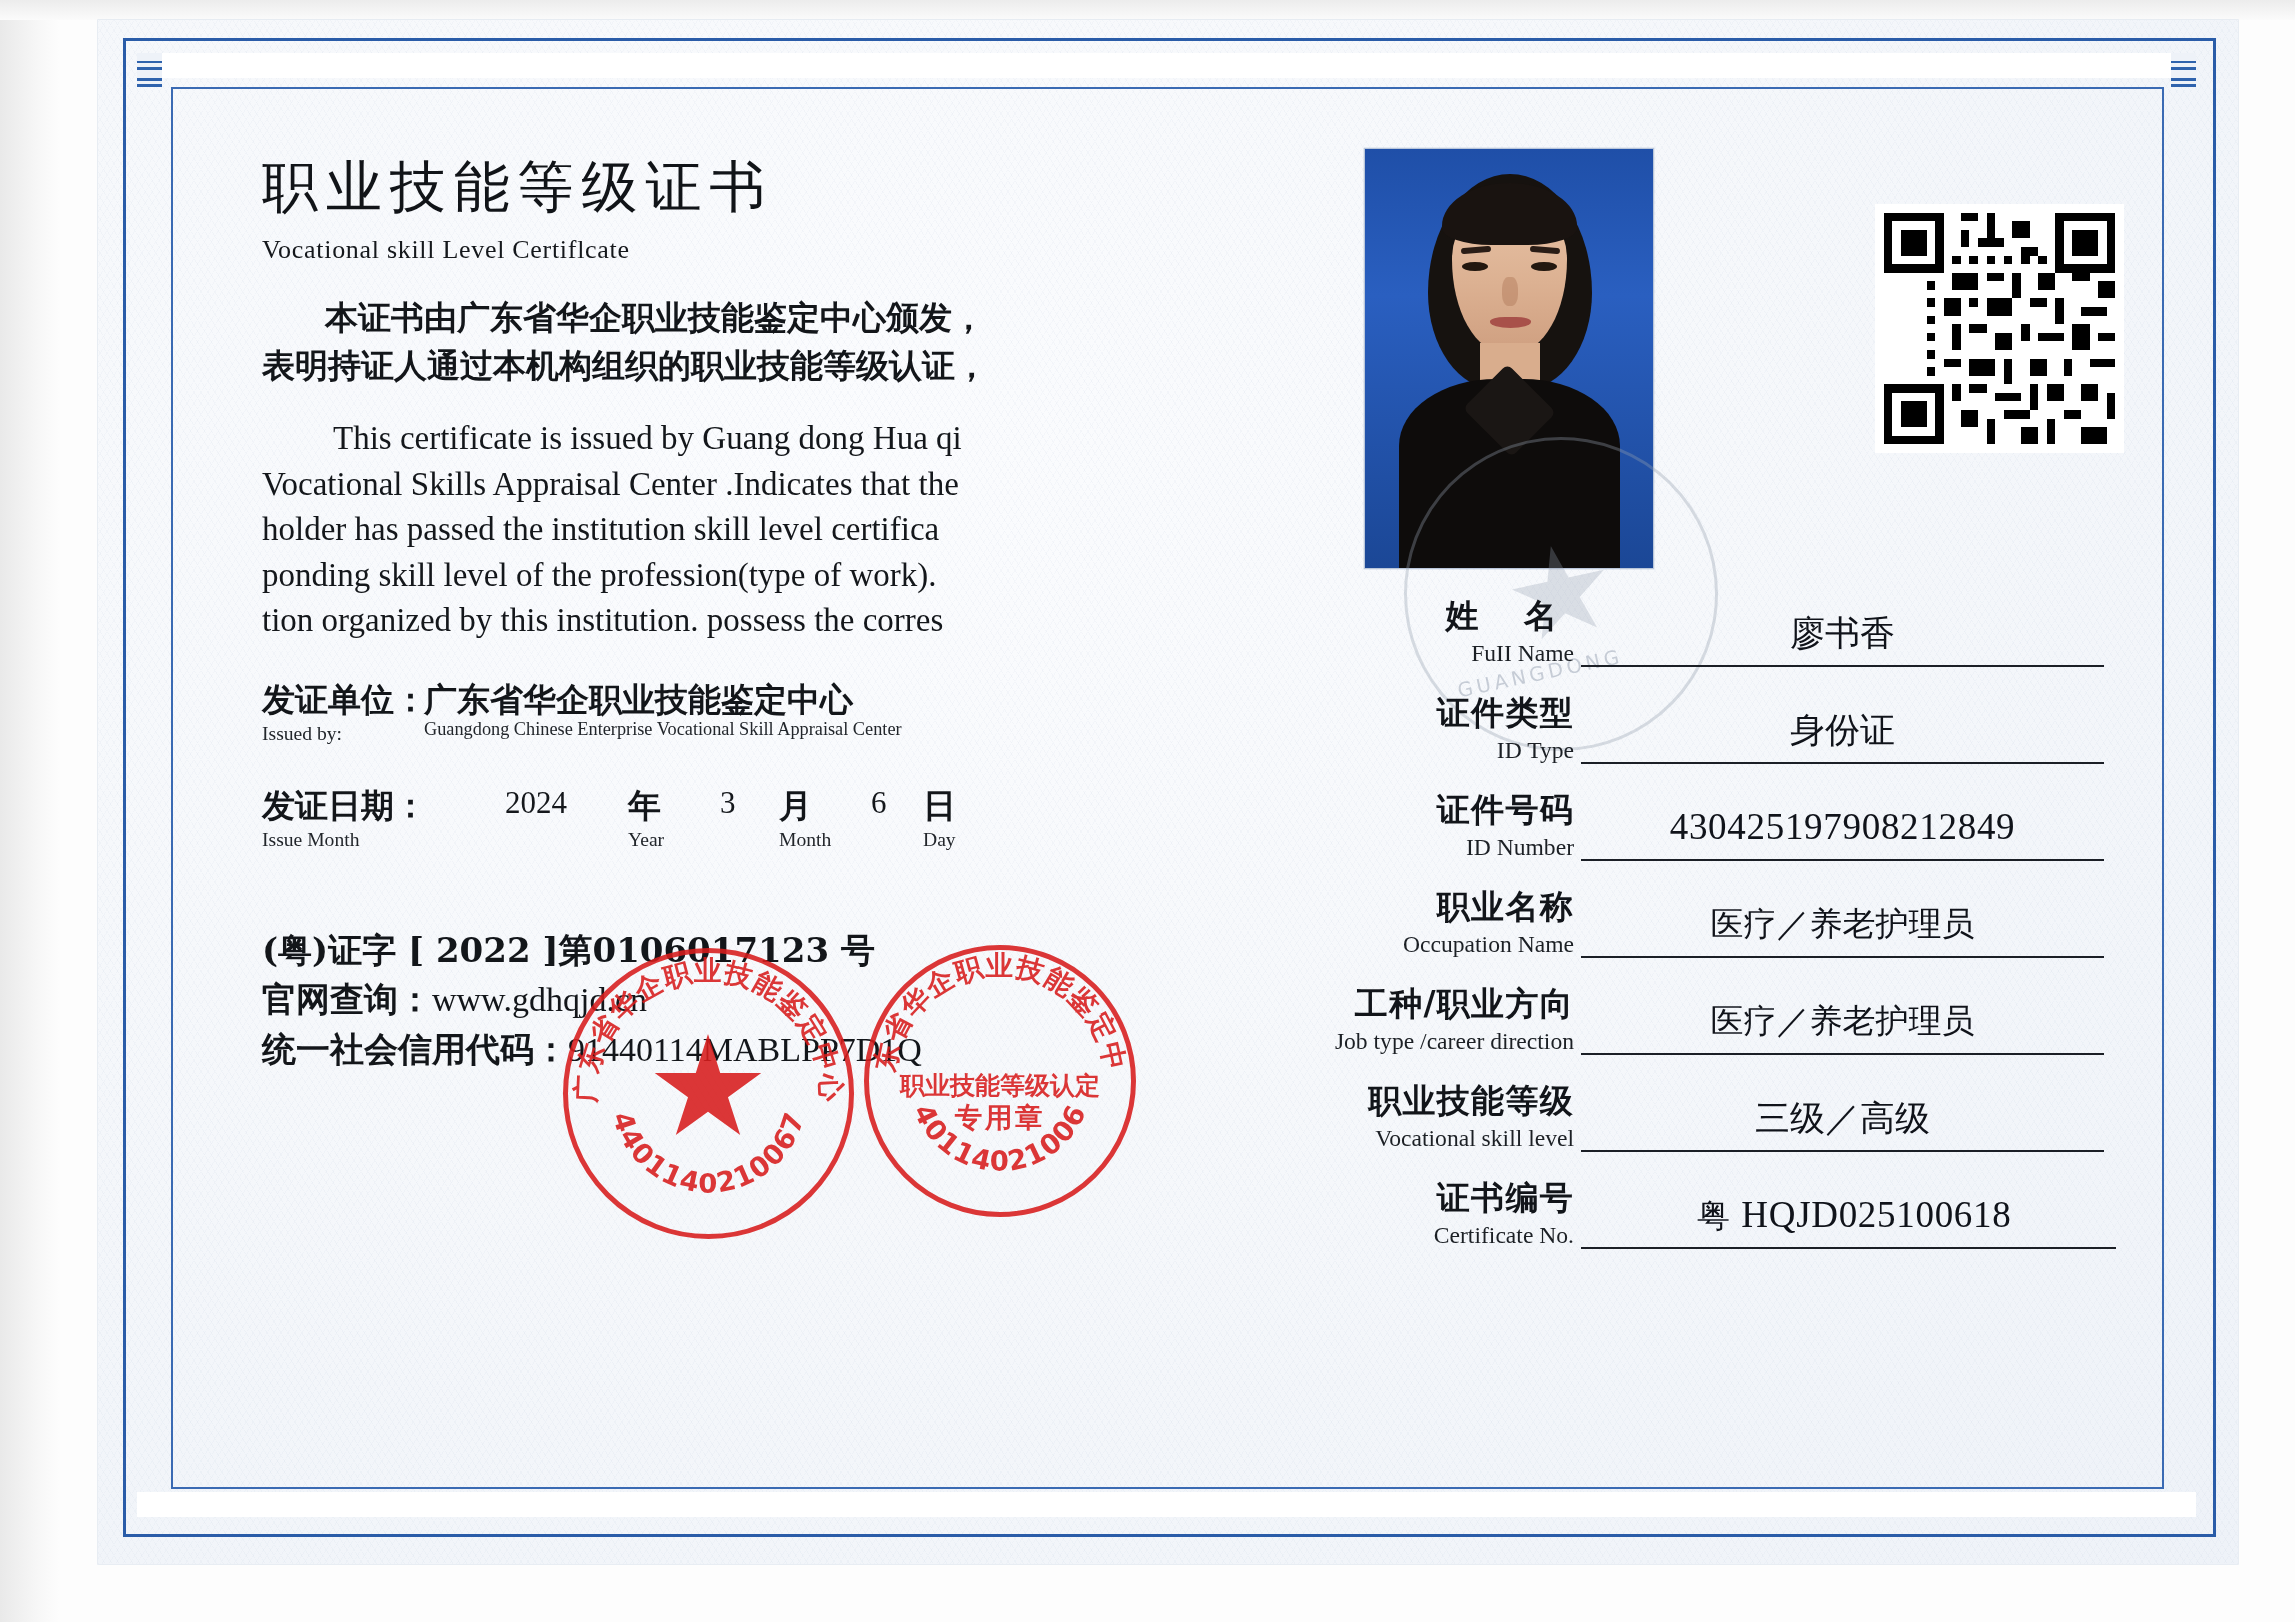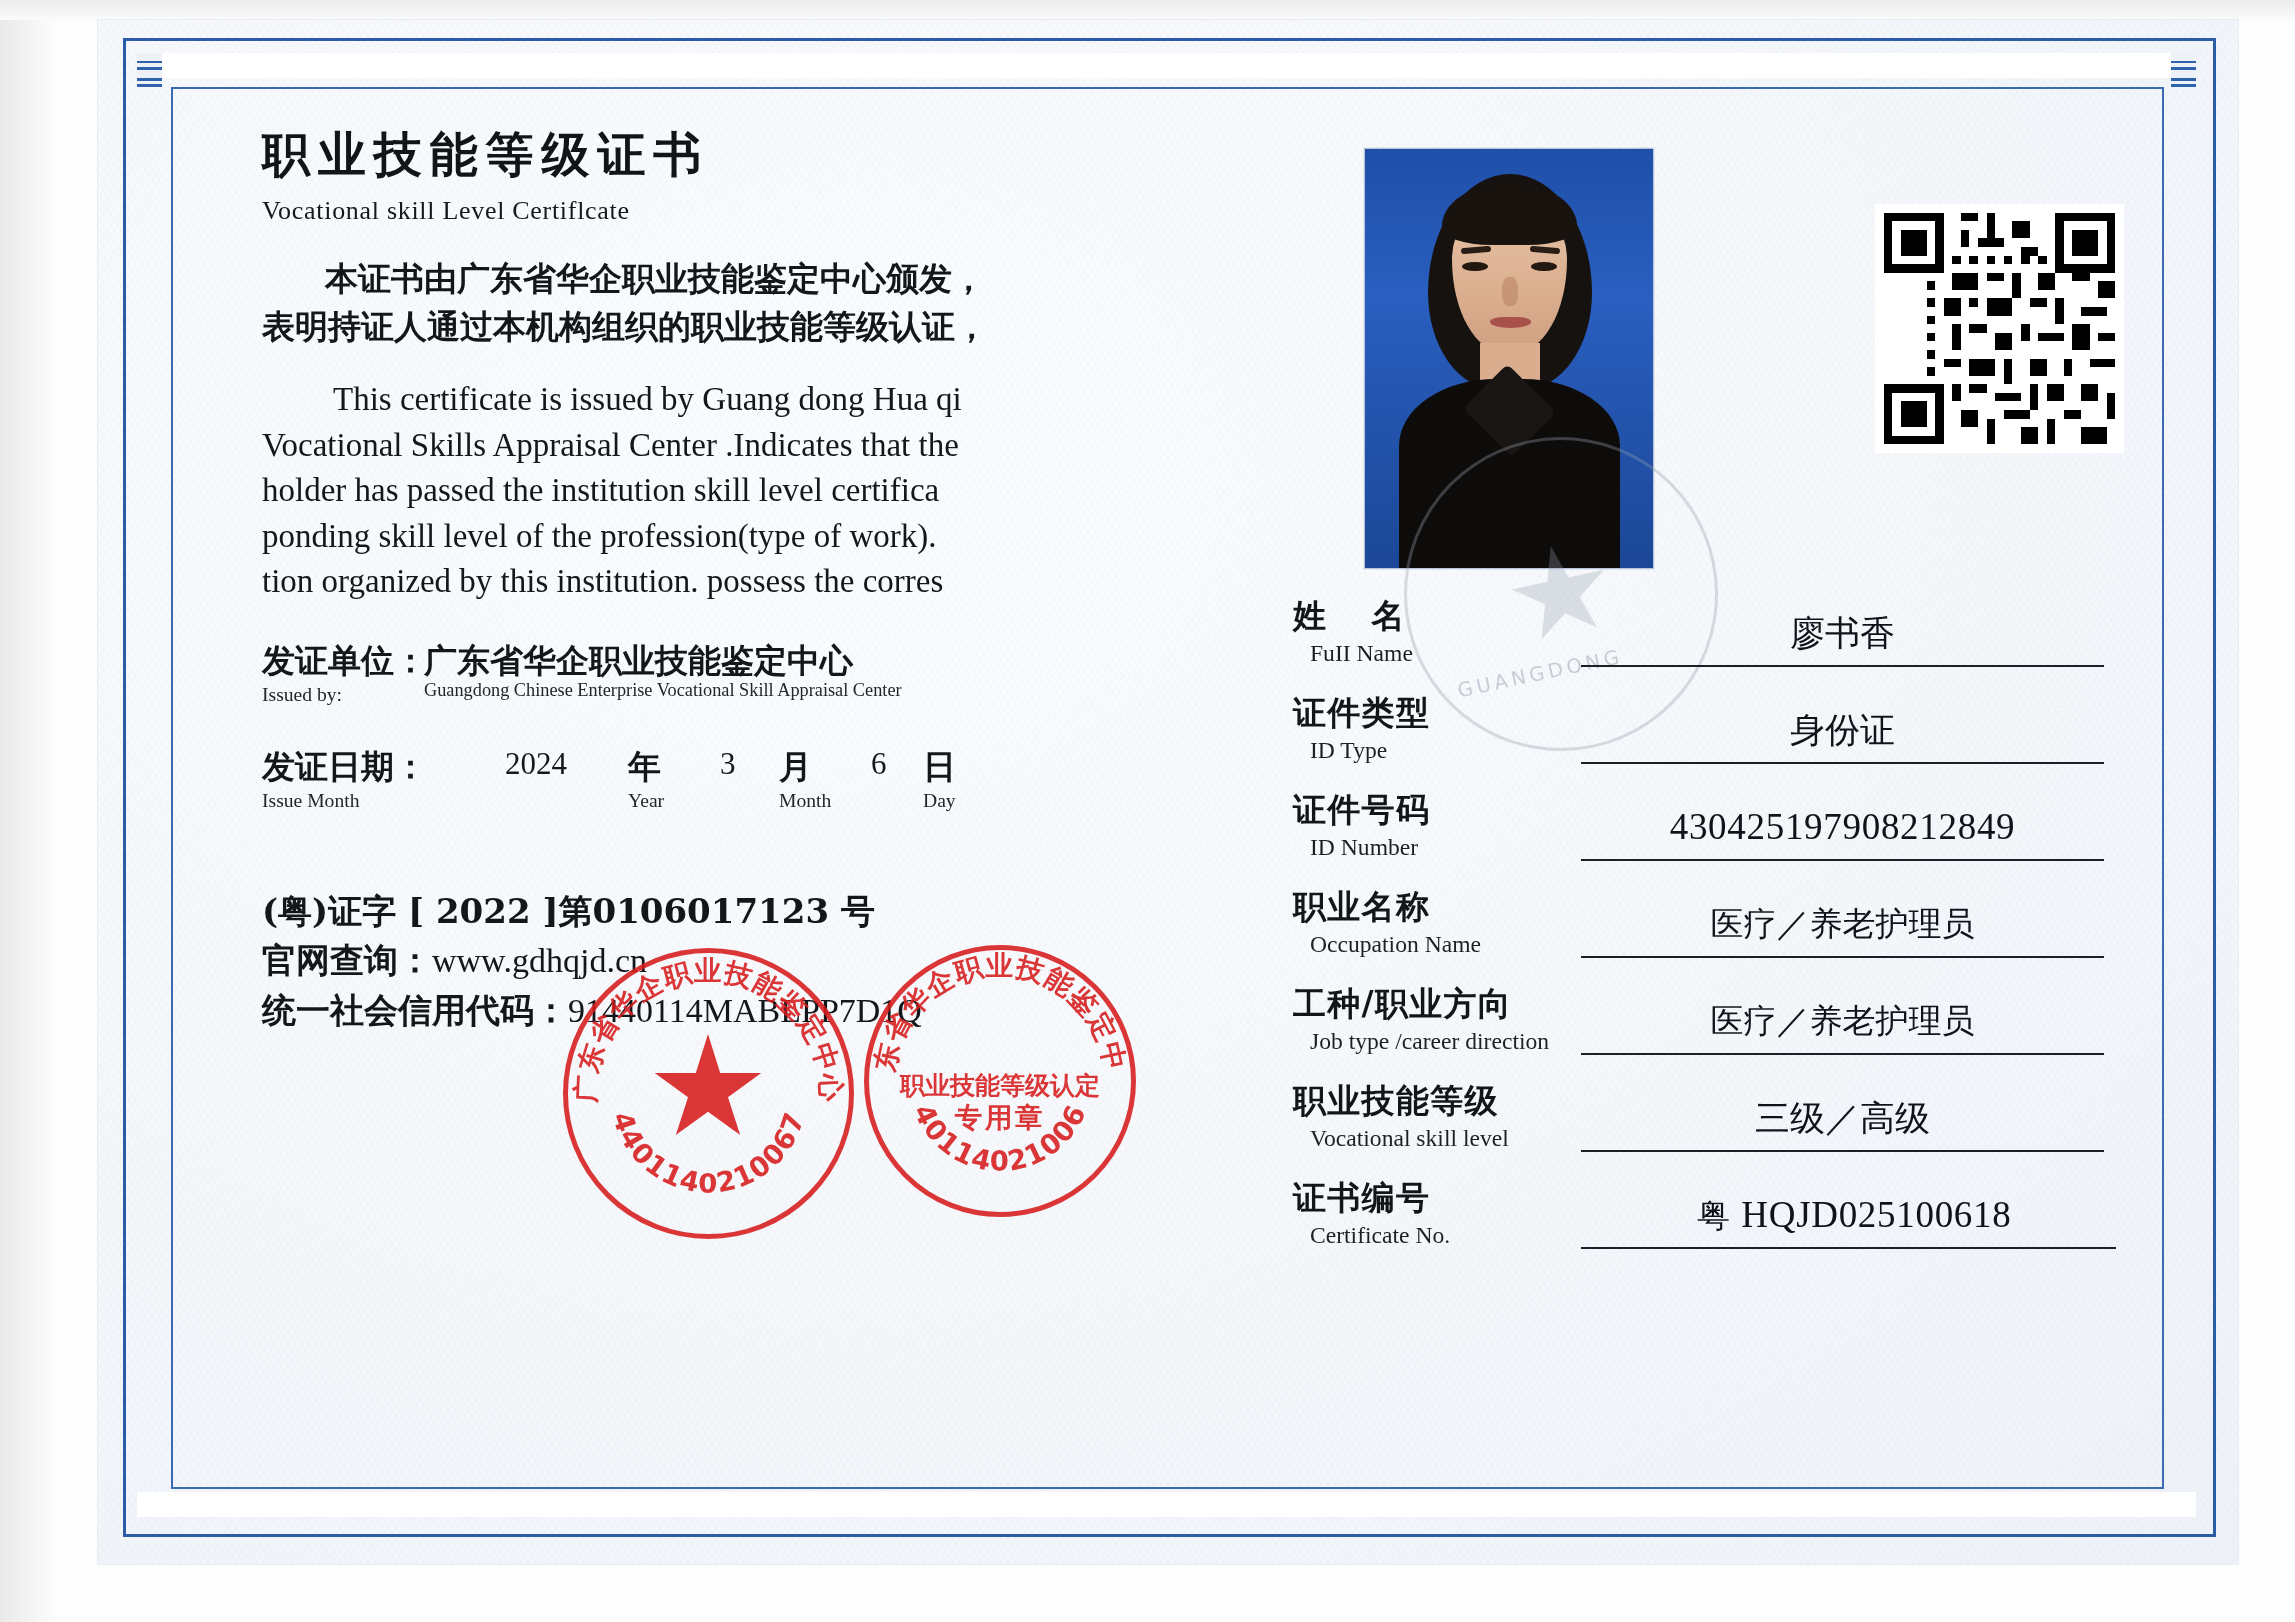--- a/index.html
+++ b/index.html
@@ -113,25 +113,26 @@
   }
 
   
   #left-col {
     position: absolute;
     left: 79px; top: 26px;
     width: 975px;
   }
   #title-cn {
     font-family: "DejaVu Serif", serif;
-    font-size: 48px;
-    font-weight: 700;
+    font-size: 56px;
+    font-weight: 400;
     letter-spacing: 7.9px;
     color: #111418;
     white-space: nowrap;
+    margin-top: 27px;
   }
   #title-en {
     margin-top: 9.2px;
     font-family: "Liberation Serif", serif;
     font-size: 26px;
     color: #15181c;
     letter-spacing: 0.7px;
     white-space: nowrap;
   }
   #intro-cn {
@@ -300,21 +301,21 @@
     width: 831px;
   }
   .field {
     position: relative;
     height: 97px;
   }
   .field .labels {
     position: absolute;
     left: 0; top: 0;
     width: 281px;
-    text-align: left;
+    text-align: right;
   }
   .field .lcn {
     font-family: "DejaVu Serif", serif;
     font-size: 33px; font-weight: 600; color: #12151a;
     white-space: nowrap;
     letter-spacing: 1.3px;
   }
   .field .lcn.spaced { letter-spacing: 17px; }
   .field .len {
     font-family: "Liberation Serif", serif;

